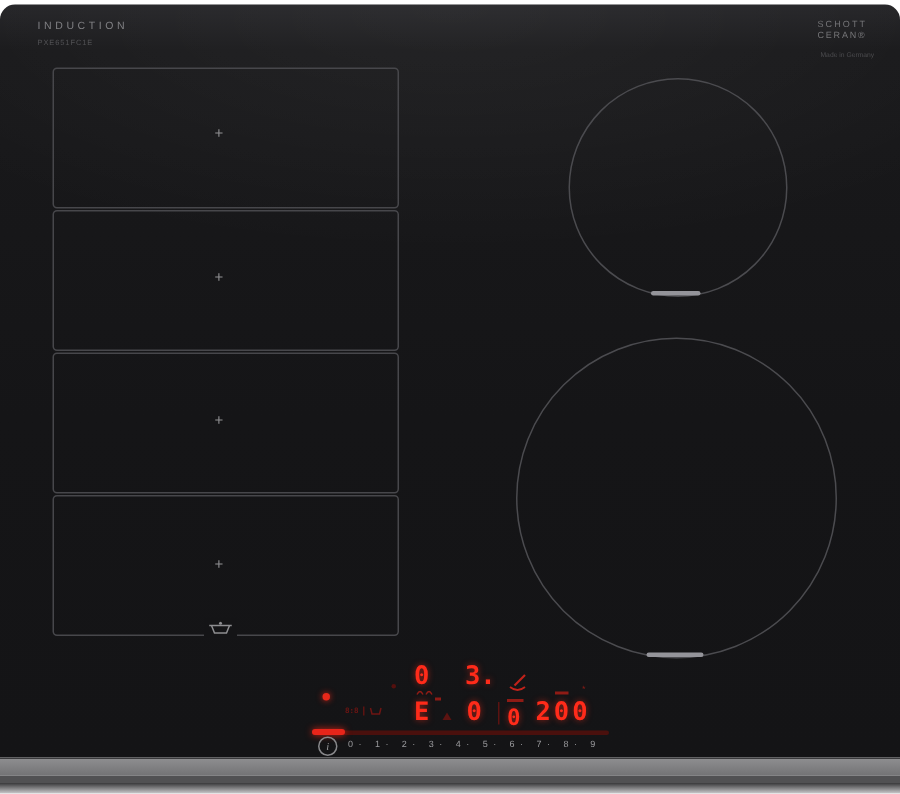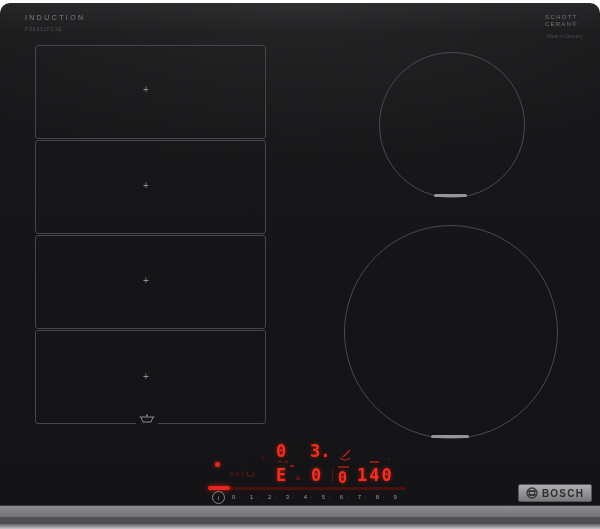--- a/index.html
+++ b/index.html
@@ -118,47 +118,38 @@
   <div class="sep-bar"></div>
   <svg class="icon-svg" style="position:absolute;left:338px;top:449px" width="14" height="13" viewBox="0 0 14 13">
     <path d="M12 1 L5 8" stroke="#c2221a" stroke-width="1.4" fill="none"></path>
     <path d="M2 9 Q7 13 12 9" stroke="#c2221a" stroke-width="1.2" fill="none"></path>
   </svg>
   <div class="mark-bar" style="left:338px;top:466px;width:11px;height:1.5px"></div>
   <span class="seg" style="left:338px;top:469px;font-size:15px">0</span>
 
   <div class="mark-bar" style="left:370px;top:461px;width:9px;height:1.5px"></div>
   <span class="star">*</span>
-  <span class="seg" style="left:357px;top:465px;font-size:17px;letter-spacing:2px">140</span>
+  <span class="seg" style="left:357px;top:465px;font-size:17px;letter-spacing:2px">200</span>
 
   <div class="slider-track"></div>
   <div class="slider-active"></div>
   <div class="info-key">
     <span>i</span>
   </div>
   <div class="scale-row">
     <span>0 ·</span>
     <span>1 ·</span>
     <span>2 ·</span>
     <span>3 ·</span>
     <span>4 ·</span>
     <span>5 ·</span>
     <span>6 ·</span>
     <span>7 ·</span>
     <span>8 ·</span>
     <span>9</span>
   </div>
 
-  <div class="badge">
-    <svg class="icon-svg" width="12" height="12" viewBox="0 0 12 12">
-      <circle cx="6" cy="6" r="5" fill="none" stroke="#3a3a3c" stroke-width="1.4"></circle>
-      <rect x="3.4" y="3.6" width="5.2" height="4.8" fill="none" stroke="#3a3a3c" stroke-width="1.2"></rect>
-      <line x1="1" y1="4.4" x2="11" y2="4.4" stroke="#3a3a3c" stroke-width="1.1"></line>
-      <line x1="1" y1="7.6" x2="11" y2="7.6" stroke="#3a3a3c" stroke-width="1.1"></line>
-    </svg>
-    <span class="badge-text">BOSCH</span>
-  </div>
 
   <div class="edge-top"></div>
   <div class="edge-strip"></div>
   <div class="edge-dark"></div>
   <div class="edge-shadow"></div>
 </div>
 
 </body></html>

